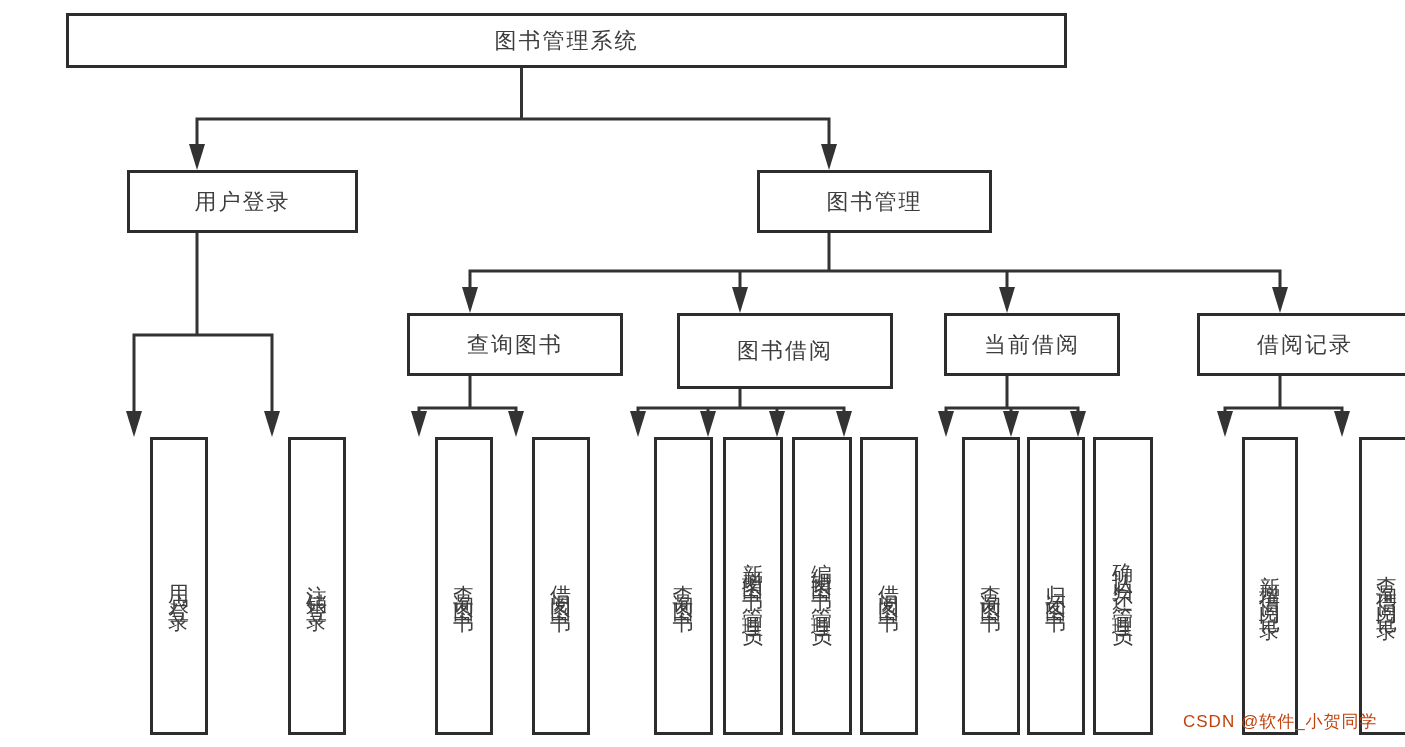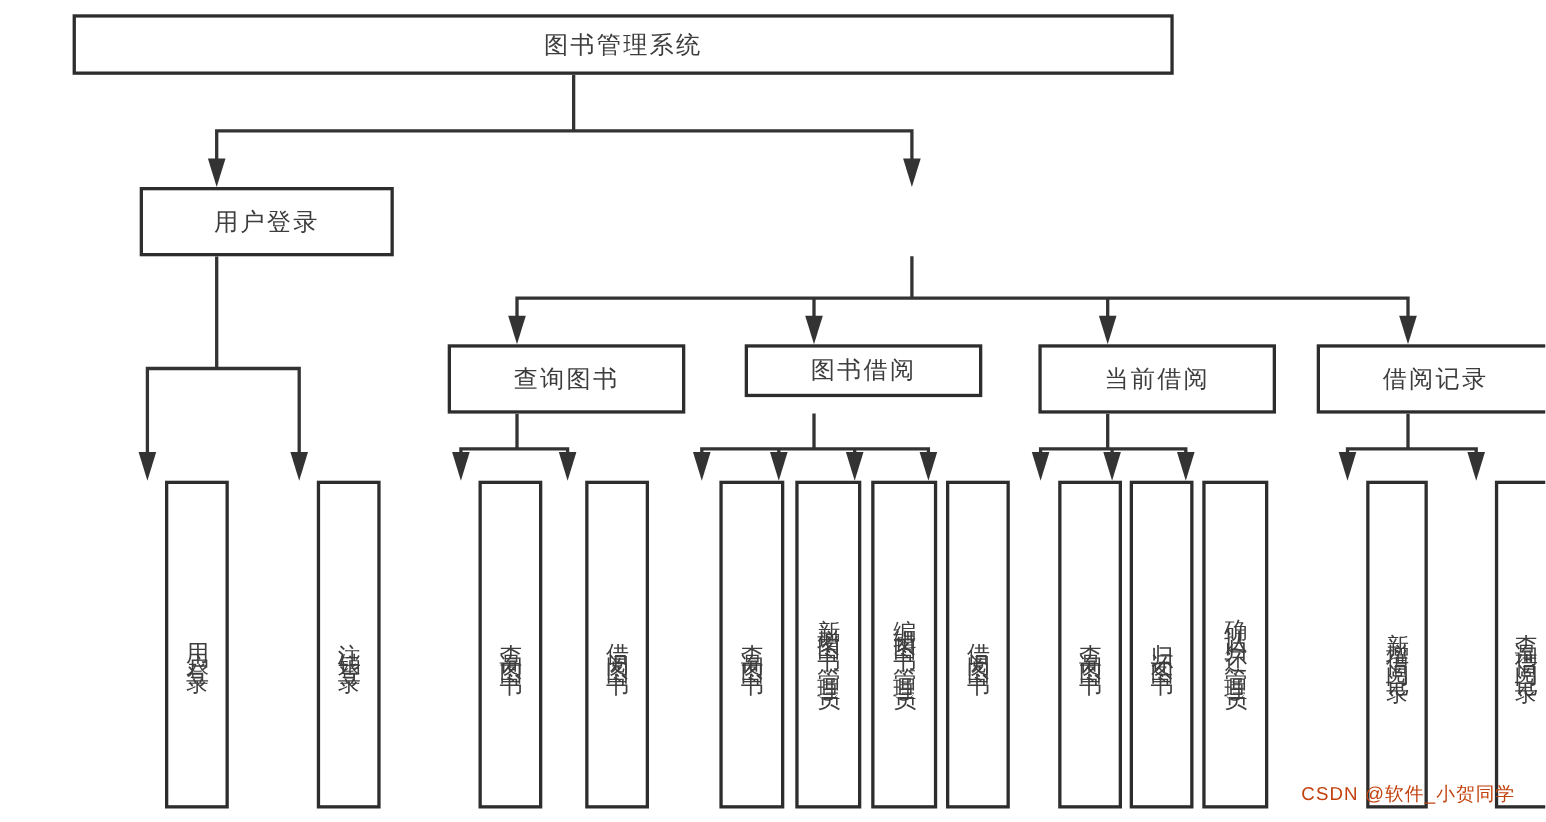--- a/index.html
+++ b/index.html
@@ -76,28 +76,31 @@
     </g>
   </svg>
 
   <div class="node" style="left:21px;top:13px;width:1001px;height:55px;">
     <span class="hlabel">图书管理系统</span>
   </div>
 
   <div class="node" style="left:82px;top:170px;width:231px;height:63px;">
     <span class="hlabel">用户登录</span>
   </div>
+  <div class="node" style="left:712px;top:170px;width:235px;height:63px;">
+    <span class="hlabel">图书管理</span>
+  </div>
 
   <div class="node" style="left:362px;top:313px;width:216px;height:63px;">
     <span class="hlabel">查询图书</span>
   </div>
-  <div class="node" style="left:632px;top:313px;width:216px;height:48px;">
+  <div class="node" style="left:632px;top:313px;width:216px;height:76px;">
     <span class="hlabel">图书借阅</span>
   </div>
-  <div class="node" style="left:899px;top:313px;width:216px;height:63px;">
+  <div class="node" style="left:899px;top:313px;width:176px;height:63px;">
     <span class="hlabel">当前借阅</span>
   </div>
   <div class="node" style="left:1152px;top:313px;width:216px;height:63px;">
     <span class="hlabel">借阅记录</span>
   </div>
 
   <div class="node" style="left:105px;top:437px;width:58px;height:298px;">
     <span class="vlabel">用户登录</span>
   </div>
   <div class="node" style="left:243px;top:437px;width:58px;height:298px;">

